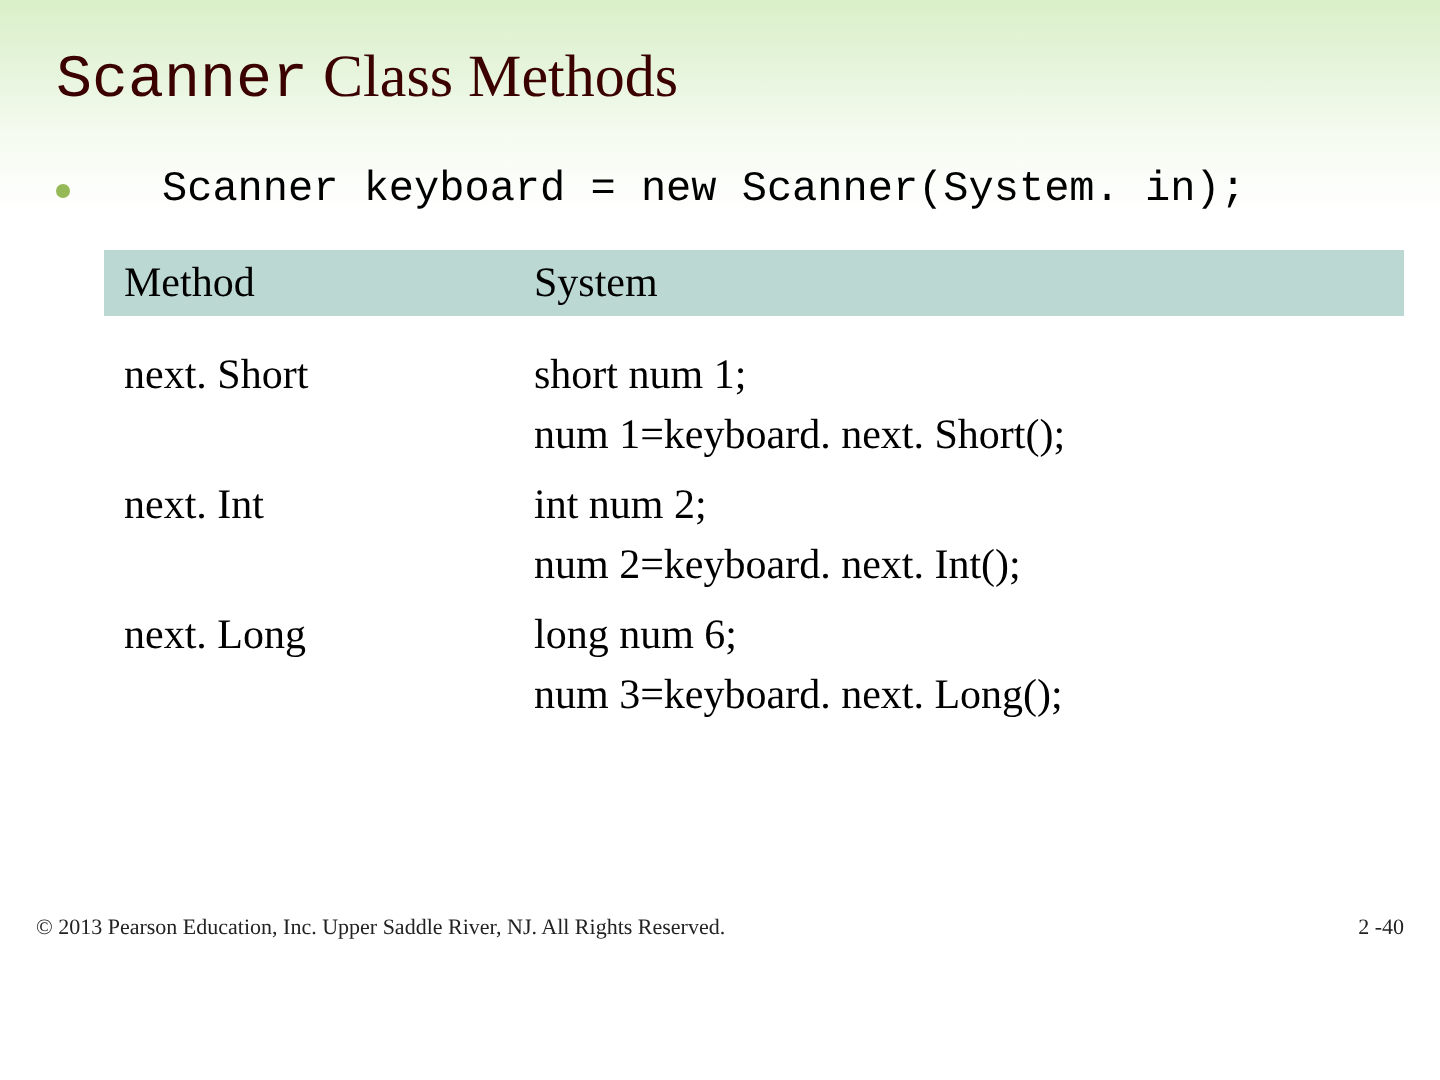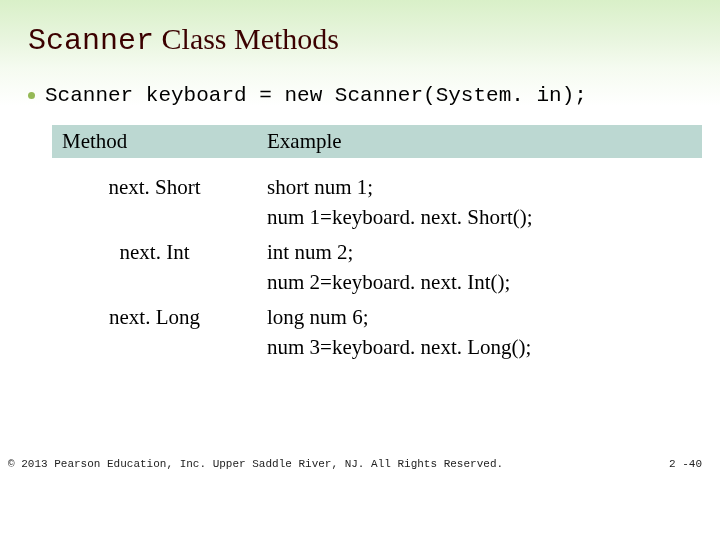--- a/index.html
+++ b/index.html
@@ -29,20 +29,21 @@
     font-family: "Courier New", Courier, monospace;
     letter-spacing: 0;
   }
   .bullet-row {
     display: flex;
     align-items: center;
     font-family: "Courier New", Courier, monospace;
     font-size: 21px;
     color: #000;
     margin-bottom: 18px;
+    gap: 36px;
   }
   .bullet-dot {
     width: 7px;
     height: 7px;
     border-radius: 50%;
     background: #95b956;
     margin-right: 10px;
     flex-shrink: 0;
   }
   table.methods {
@@ -62,34 +63,33 @@
   table.methods td {
     font-size: 21px;
     padding: 2px 10px;
     vertical-align: top;
     font-family: "Times New Roman", Times, serif;
     line-height: 1.45;
   }
   table.methods td.method-cell {
     width: 185px;
     white-space: nowrap;
-    text-align: center;
   }
   .spacer-row td {
     height: 8px;
     padding: 0;
   }
   .footer {
     position: absolute;
     bottom: 12px;
-    left: 8px;
+    left: 18px;
     right: 18px;
     display: flex;
     justify-content: space-between;
-    font-family: Liberation Mono, monospace;
+    font-family: Liberation Serif, serif;
     font-size: 11px;
     color: #222;
   }
 </style>
 </head>
 <body>
 
 <div class="slide">
 
   <h1 class="title">
@@ -98,21 +98,21 @@
 
   <div class="bullet-row">
     <span class="bullet-dot"></span>
     <span>Scanner keyboard = new Scanner(System. in);</span>
   </div>
 
   <table class="methods">
     <tbody>
         <tr>
       <th>Method</th>
-      <th>Example</th>
+      <th>System</th>
     </tr>
     <tr class="spacer-row">
           <td></td>
           <td></td>
         </tr>
     <tr>
       <td class="method-cell">next. Short</td>
       <td>
         <span>short num 1;</span><br>
         <span>num 1=keyboard. next. Short();</span>

